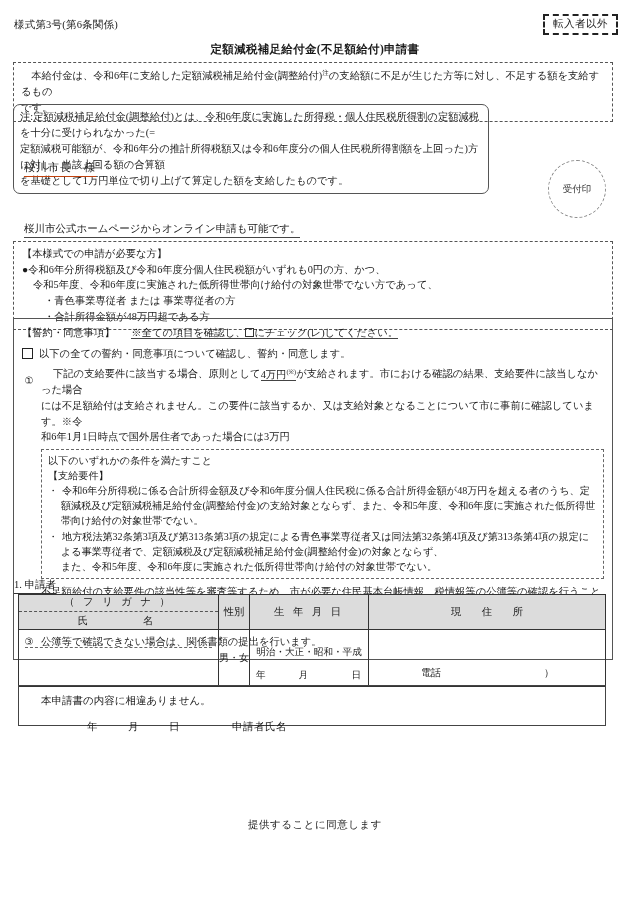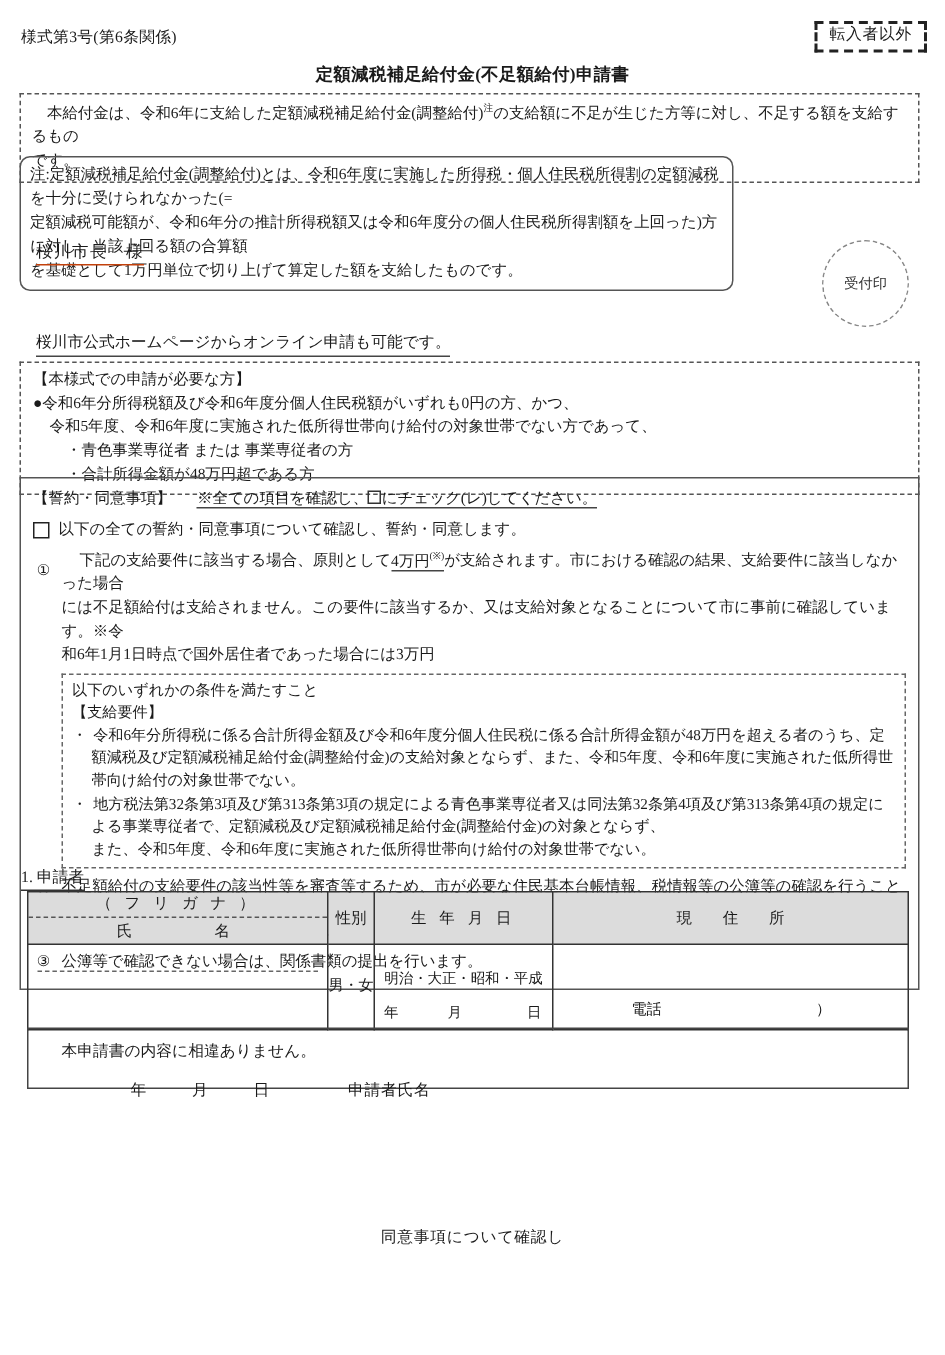--- a/index.html
+++ b/index.html
@@ -439,15 +439,15 @@
     </tbody>
   </table>
 
   <div class="declaration-box">
     <div class="decl-text">本申請書の内容に相違ありません。</div>
     <div class="decl-sign">
       <span>年</span><span class="gap"></span><span>月</span><span class="gap"></span><span>日</span><span class="gap-lg"></span><span>申請者氏名</span>
     </div>
   </div>
 
-  <div class="footer-note">同意事項について確認し</div>
+  <div class="footer-note">提供することに同意します</div>
 
 </div>
 
 </body></html>

